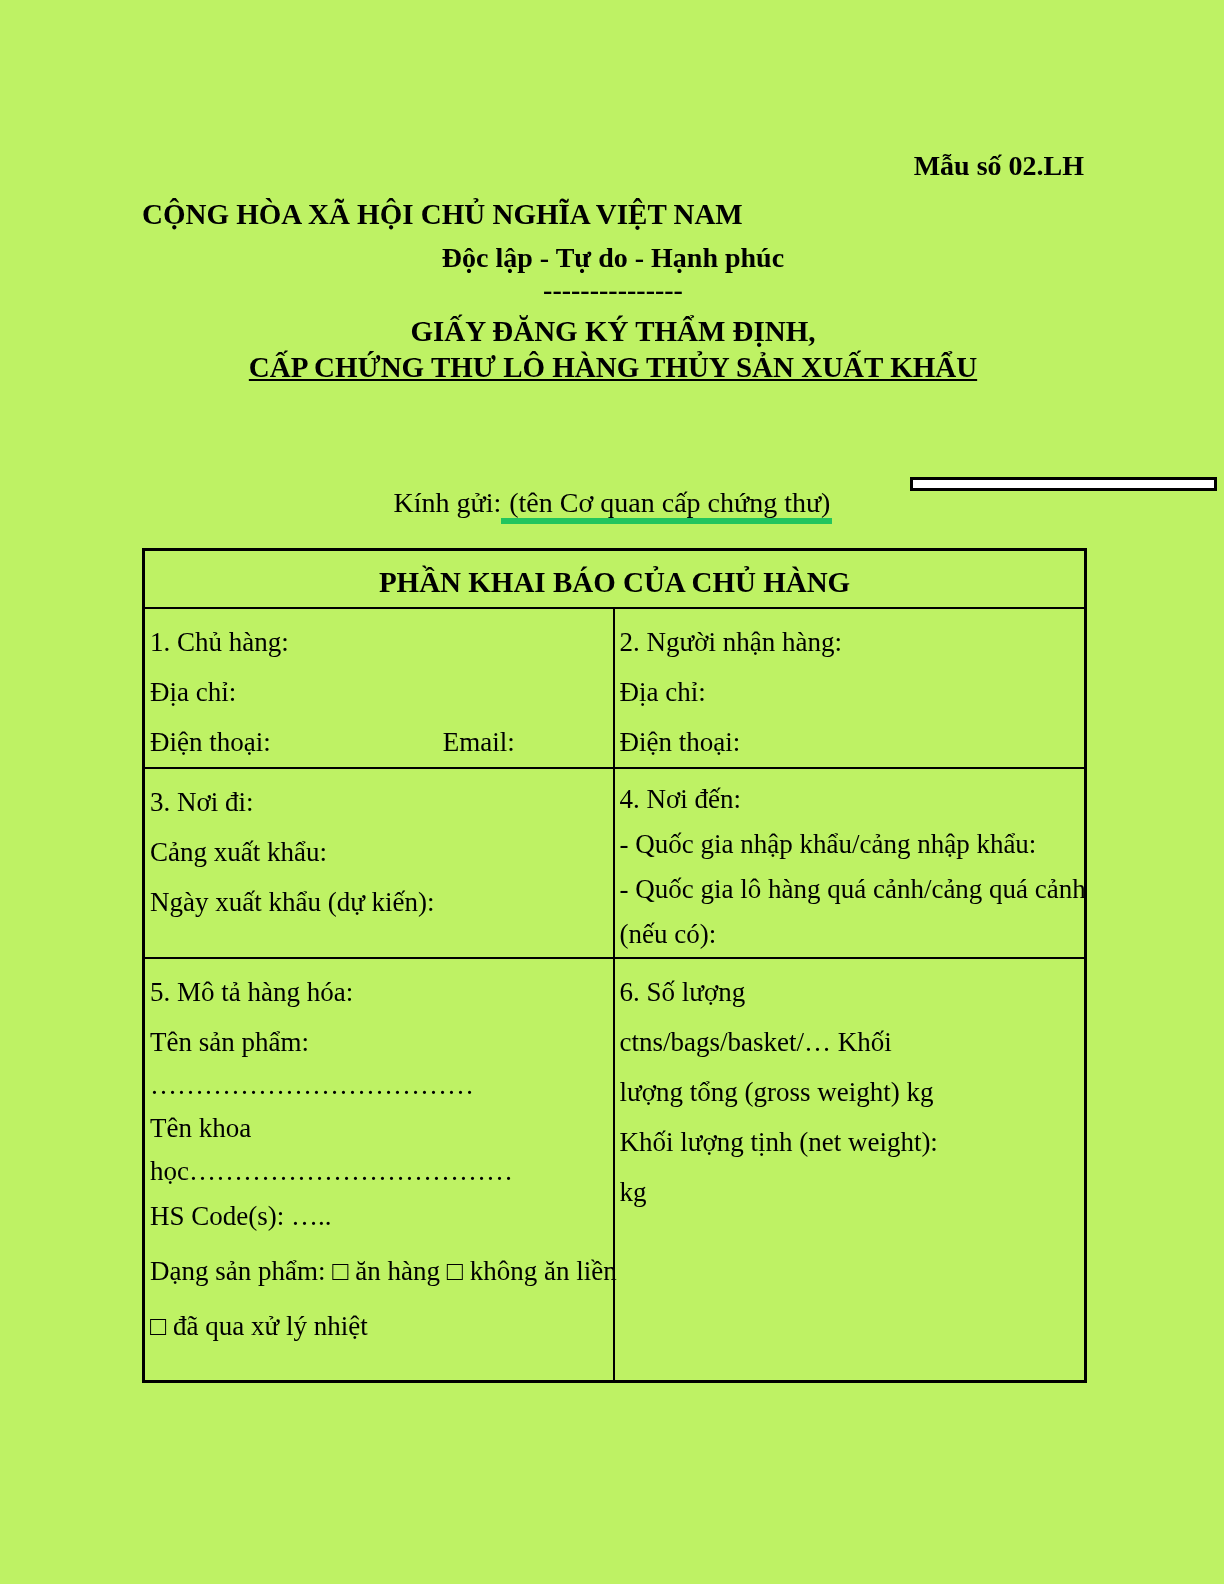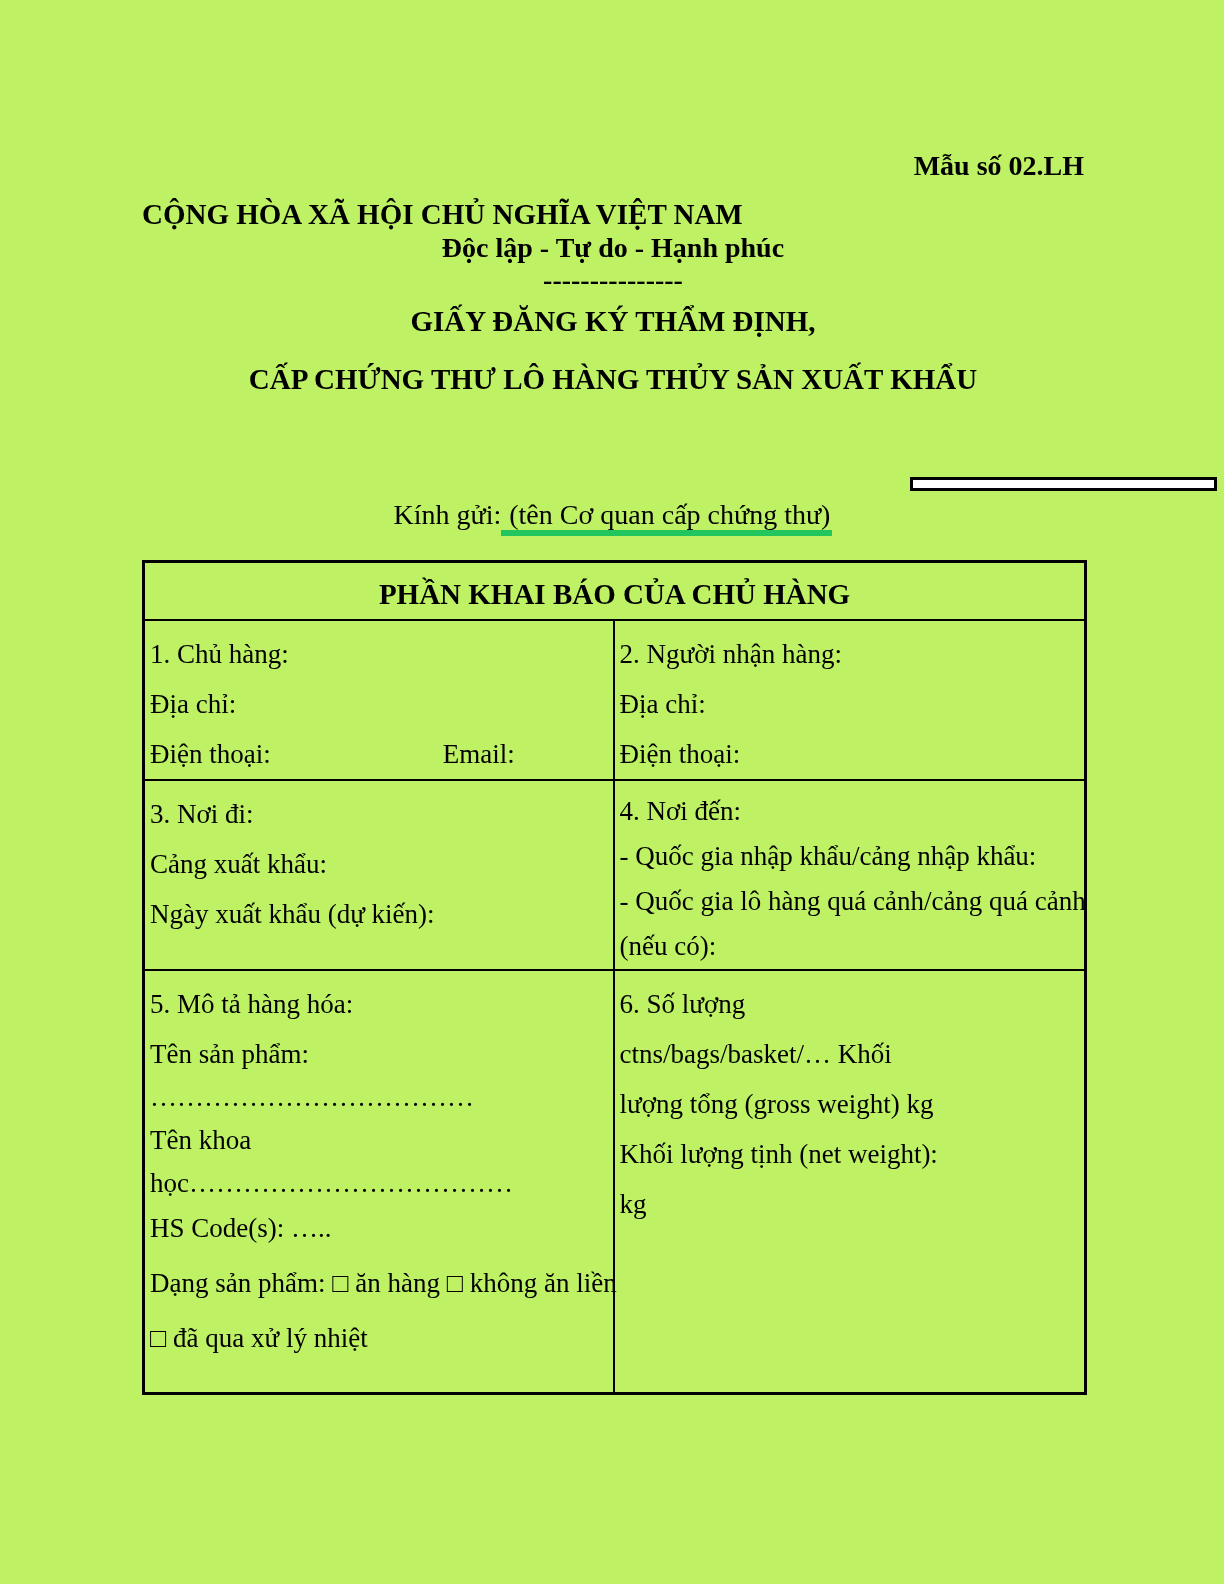--- a/index.html
+++ b/index.html
@@ -24,41 +24,42 @@
     line-height: 32px;
   }
   .national-title {
     margin-top: 16px;
     text-align: left;
     font-weight: bold;
     font-size: 29px;
     line-height: 33px;
   }
   .motto {
+    margin-top: 10px;
     text-align: center;
     font-weight: bold;
     font-size: 28px;
     line-height: 33px;
   }
   .dash-divider {
     margin-top: 2px;
     text-align: center;
     font-weight: bold;
     font-size: 28px;
     line-height: 28px;
     letter-spacing: 0px;
   }
   .doc-title {
     text-align: center;
     font-weight: bold;
     font-size: 29px;
     line-height: 35px;
   }
   .doc-title.first { margin-top: 10px; }
-  .doc-title.second { margin-top: 23px; }
+  .doc-title.second { margin-top: 1px; text-decoration: underline; }
 
   .ref-box {
     position: absolute;
     left: 910px;
     top: 477px;
     width: 307px;
     height: 14px;
     border: 3px solid #000000;
     background: #ffffff;
   }

